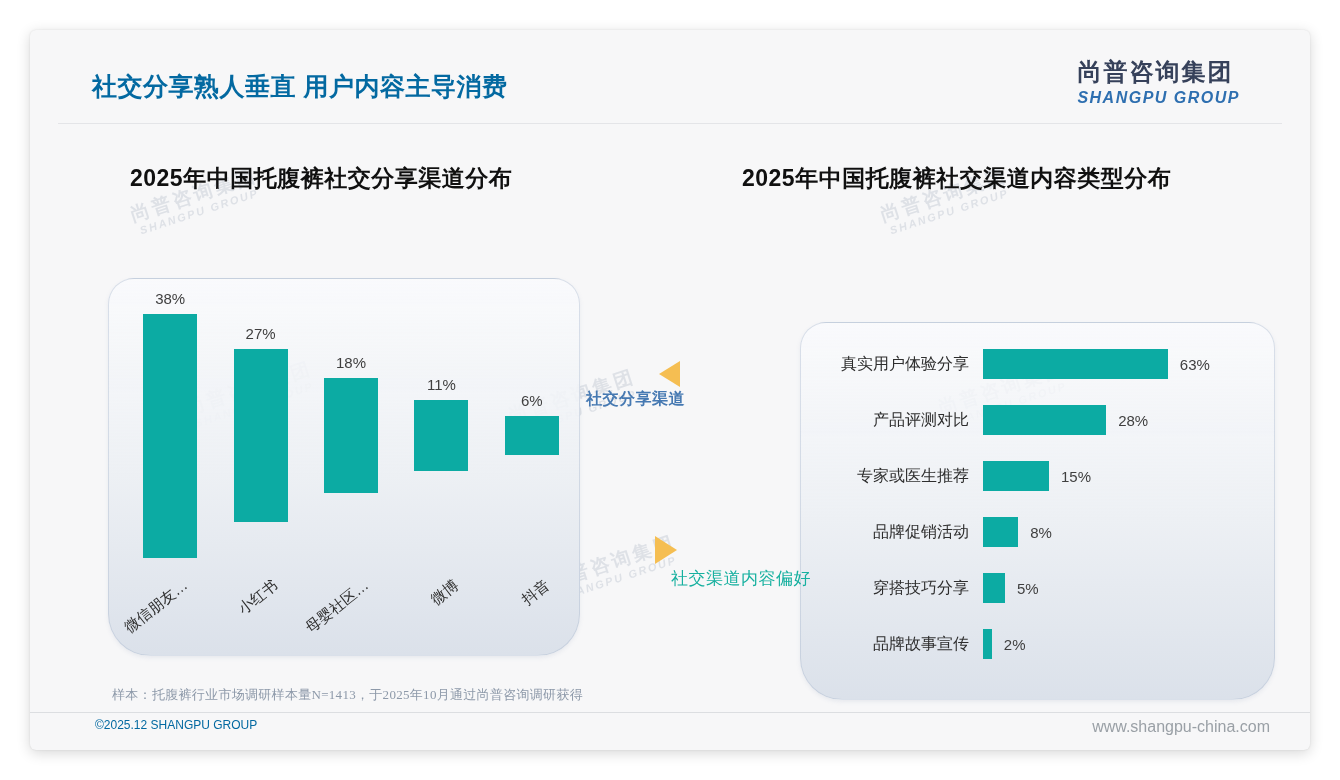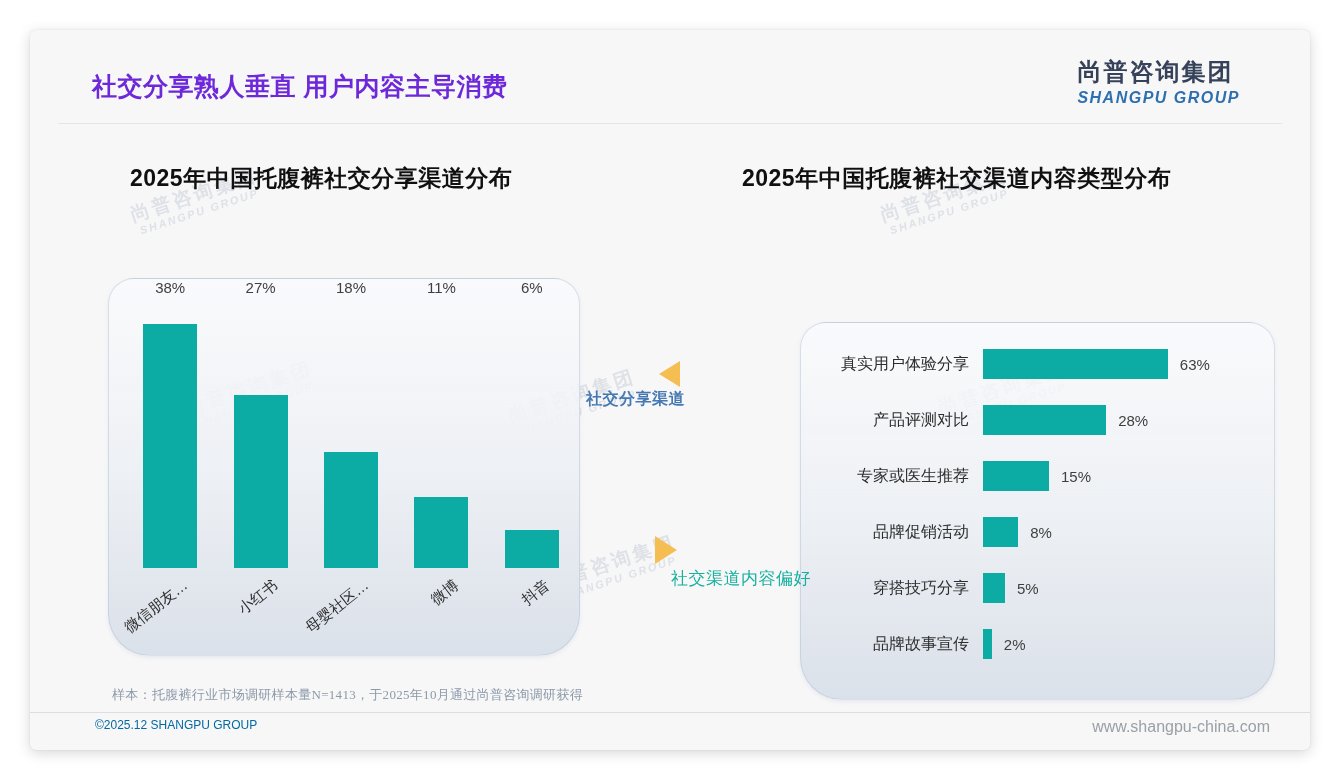--- a/index.html
+++ b/index.html
@@ -5,38 +5,38 @@
   html,body{margin:0;padding:0;background:#ffffff;width:1340px;height:780px;
     font-family:"Liberation Sans","DejaVu Sans",sans-serif;-webkit-font-smoothing:antialiased;}
   .card{position:absolute;left:30px;top:30px;width:1280px;height:720px;background:#f7f7f8;
     border-radius:6px;box-shadow:0 3px 14px rgba(0,0,0,0.16),0 0 2px rgba(0,0,0,0.10);overflow:hidden;}
   
   .watermark{position:absolute;transform:rotate(-18deg);color:#c6ccd6;opacity:.5;text-align:center;
     pointer-events:none;user-select:none;line-height:1.1;}
   .watermark .wm-cn{font-size:19px;font-weight:bold;letter-spacing:3px;}
   .watermark .wm-en{font-size:11px;font-weight:bold;font-style:italic;letter-spacing:2px;}
   
-  .main-title{position:absolute;left:62px;top:40px;font-size:25px;font-weight:bold;color:#6d28d9;letter-spacing:.5px;}
+  .main-title{position:absolute;left:62px;top:40px;font-size:25px;font-weight:bold;color:#0369a1;letter-spacing:.5px;}
   .header-divider{position:absolute;left:28px;right:28px;top:93px;height:1px;background:#e4e5e8;}
   .logo{position:absolute;right:70px;top:26px;}
   .logo-cn{font-size:24px;font-weight:bold;color:#36415a;letter-spacing:2px;}
   .logo-en{font-size:16px;font-weight:bold;font-style:italic;color:#2e6fb0;letter-spacing:1.5px;margin-top:1px;}
   
   .chart-title{position:absolute;top:133px;font-size:23px;font-weight:bold;color:#101010;letter-spacing:.5px;}
   #chart-title-left{left:100px;}
   #chart-title-right{left:712px;text-align:right;}
   
   .panel{position:absolute;top:248px;height:376px;border-radius:26px 26px 42px 42px;
     background:linear-gradient(180deg,rgba(250,251,253,.75) 0%,#edf0f4 52%,#dbe1ea 100%);
     border:1px solid rgba(168,183,205,.40);box-shadow:0 2px 4px rgba(120,140,170,.12);}
   #panel-left{left:78px;width:470px;}
   #panel-right{left:770px;width:473px;margin-top:44px;}
   
   .vchart{position:absolute;left:16px;top:0;width:452px;height:289px;display:flex;align-items:flex-end;}
-  .vcol{flex:1;display:flex;flex-direction:column;align-items:center;justify-content:space-between;height:100%;}
+  .vcol{flex:1;display:flex;flex-direction:column;align-items:center;justify-content:center;height:100%;}
   .vval{font-size:15px;color:#3f3f3f;margin-bottom:7px;}
   .vbar{width:54px;}
   .xlab{position:absolute;width:0;height:0;}
   .xlab span{position:absolute;right:-10px;top:0;white-space:nowrap;font-size:15px;color:#2e2e2e;
     transform:rotate(-38deg);transform-origin:100% 0;display:inline-block;}
   
   .hchart{position:absolute;left:16px;top:13px;right:8px;}
   .hrow{display:flex;align-items:center;height:56px;}
   .hlabel{width:152px;text-align:right;font-size:16px;color:#2e2e2e;flex-shrink:0;white-space:nowrap;}
   .hbar{height:30px;margin-left:14px;flex-shrink:0;}

